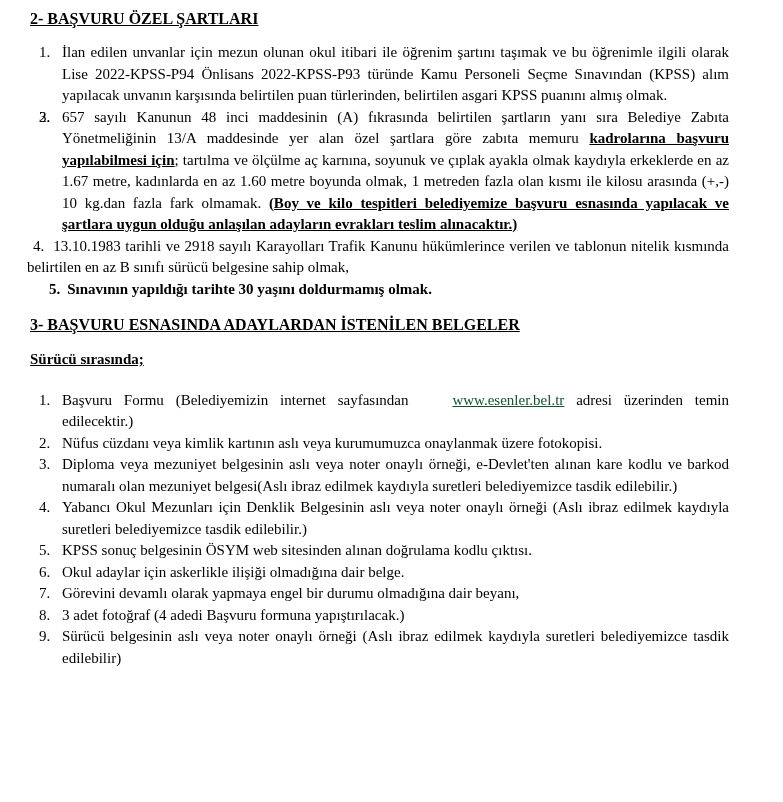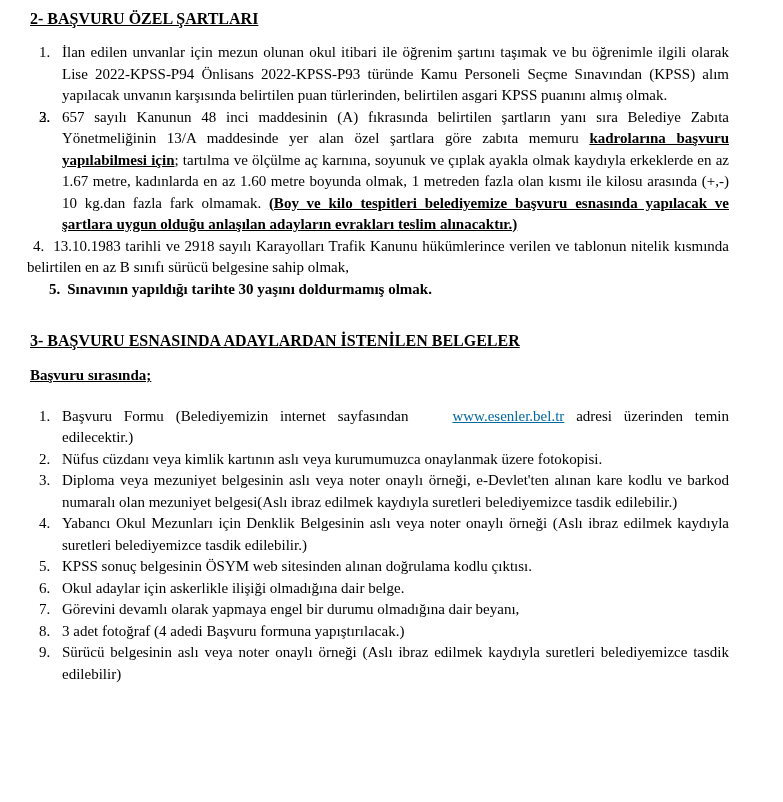--- a/index.html
+++ b/index.html
@@ -11,21 +11,21 @@
     background:#ffffff;
     color:#000;
     font-family:"Liberation Serif","DejaVu Serif",serif;
     font-size:15px;
     line-height:21.5px;
     overflow:hidden;
   }
   .h{font-size:16px;font-weight:700;margin:0;line-height:22px;}
   .u{text-decoration:underline;}
   .s2h{margin-bottom:12px;}
-  .s3h{margin-top:30px;margin-bottom:13px;}
+  .s3h{margin-top:14px;margin-bottom:13px;}
   .sub{font-weight:700;font-size:15px;margin:0 0 19px 0;}
   .list{list-style:none;margin:0;padding:0;}
   .li{position:relative;padding-left:32px;text-align:justify;}
   .li .num{position:absolute;left:9px;top:0;}
   .p4{margin:0 0 0 -3px;text-indent:6px;text-align:justify;}
   .p4 .num{padding-right:9px;}
   .p5{margin:0 0 0 19px;font-weight:bold;}
   .p5 .num{padding-right:7px;}
   .bu{font-weight:700;text-decoration:underline;}
   a.link{text-decoration:underline;cursor:pointer;}
@@ -50,26 +50,26 @@
       <span><span>657 sayılı Kanunun 48 inci maddesinin (A) fıkrasında belirtilen şartların yanı sıra Belediye Zabıta Yönetmeliğinin 13/A maddesinde yer alan özel şartlara göre zabıta memuru </span><span class="bu">kadrolarına başvuru yapılabilmesi için</span><span>; tartılma ve ölçülme aç karnına, soyunuk ve çıplak ayakla olmak kaydıyla erkeklerde en az 1.67 metre, kadınlarda en az 1.60 metre boyunda olmak, 1 metreden fazla olan kısmı ile kilosu arasında (+,-) 10 kg.dan fazla fark olmamak. </span><span class="bu">(Boy ve kilo tespitleri belediyemize başvuru esnasında yapılacak ve şartlara uygun olduğu anlaşılan adayların evrakları teslim alınacaktır.)</span></span>
     </div>
   </div>
 
   <p class="p4"><span class="num">4.</span><span>13.10.1983 tarihli ve 2918 sayılı Karayolları Trafik Kanunu hükümlerince verilen ve tablonun nitelik kısmında belirtilen en az B sınıfı sürücü belgesine sahip olmak,</span></p>
 
   <p class="p5"><span class="num">5.</span><span>Sınavının yapıldığı tarihte 30 yaşını doldurmamış olmak.</span></p>
 
   <h2 class="h s3h"><span class="u">3- BAŞVURU ESNASINDA ADAYLARDAN İSTENİLEN BELGELER</span></h2>
 
-  <p class="sub"><span class="u">Başvuru sırasında;</span></p>
+  <p class="sub"><span class="u">Sürücü sırasında;</span></p>
 
   <div class="list">
     <div class="li">
       <span class="num">1.</span>
-      <span><span>Başvuru Formu (Belediyemizin internet sayfasından </span><a class="link" style="color: #0369a1; margin-left: 32px;">www.esenler.bel.tr</a><span> adresi üzerinden temin edilecektir.)</span></span>
+      <span><span>Başvuru Formu (Belediyemizin internet sayfasından </span><a class="link" style="color: #14532d; margin-left: 32px;">www.esenler.bel.tr</a><span> adresi üzerinden temin edilecektir.)</span></span>
     </div>
     <div class="li">
       <span class="num">2.</span>
       <span>Nüfus cüzdanı veya kimlik kartının aslı veya kurumumuzca onaylanmak üzere fotokopisi.</span>
     </div>
     <div class="li">
       <span class="num">3.</span>
       <span>Diploma veya mezuniyet belgesinin aslı veya noter onaylı örneği, e-Devlet'ten alınan kare kodlu ve barkod numaralı olan mezuniyet belgesi(Aslı ibraz edilmek kaydıyla suretleri belediyemizce tasdik edilebilir.)</span>
     </div>
     <div class="li">

